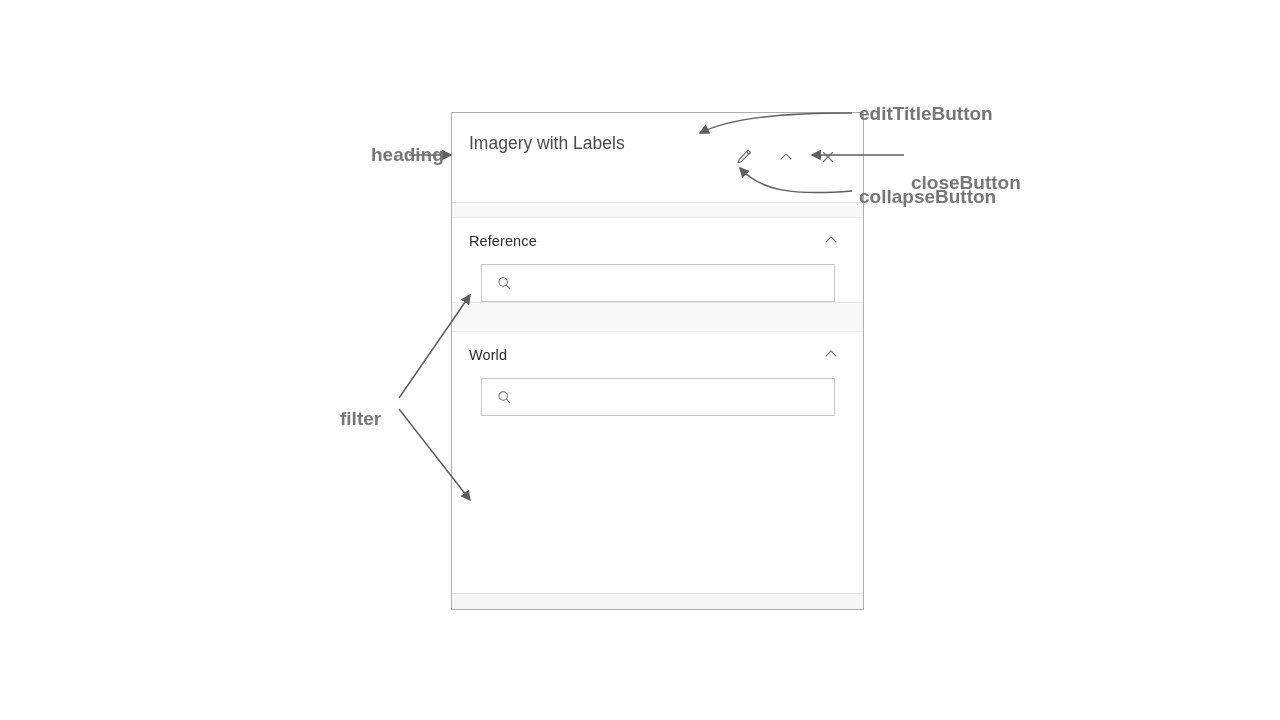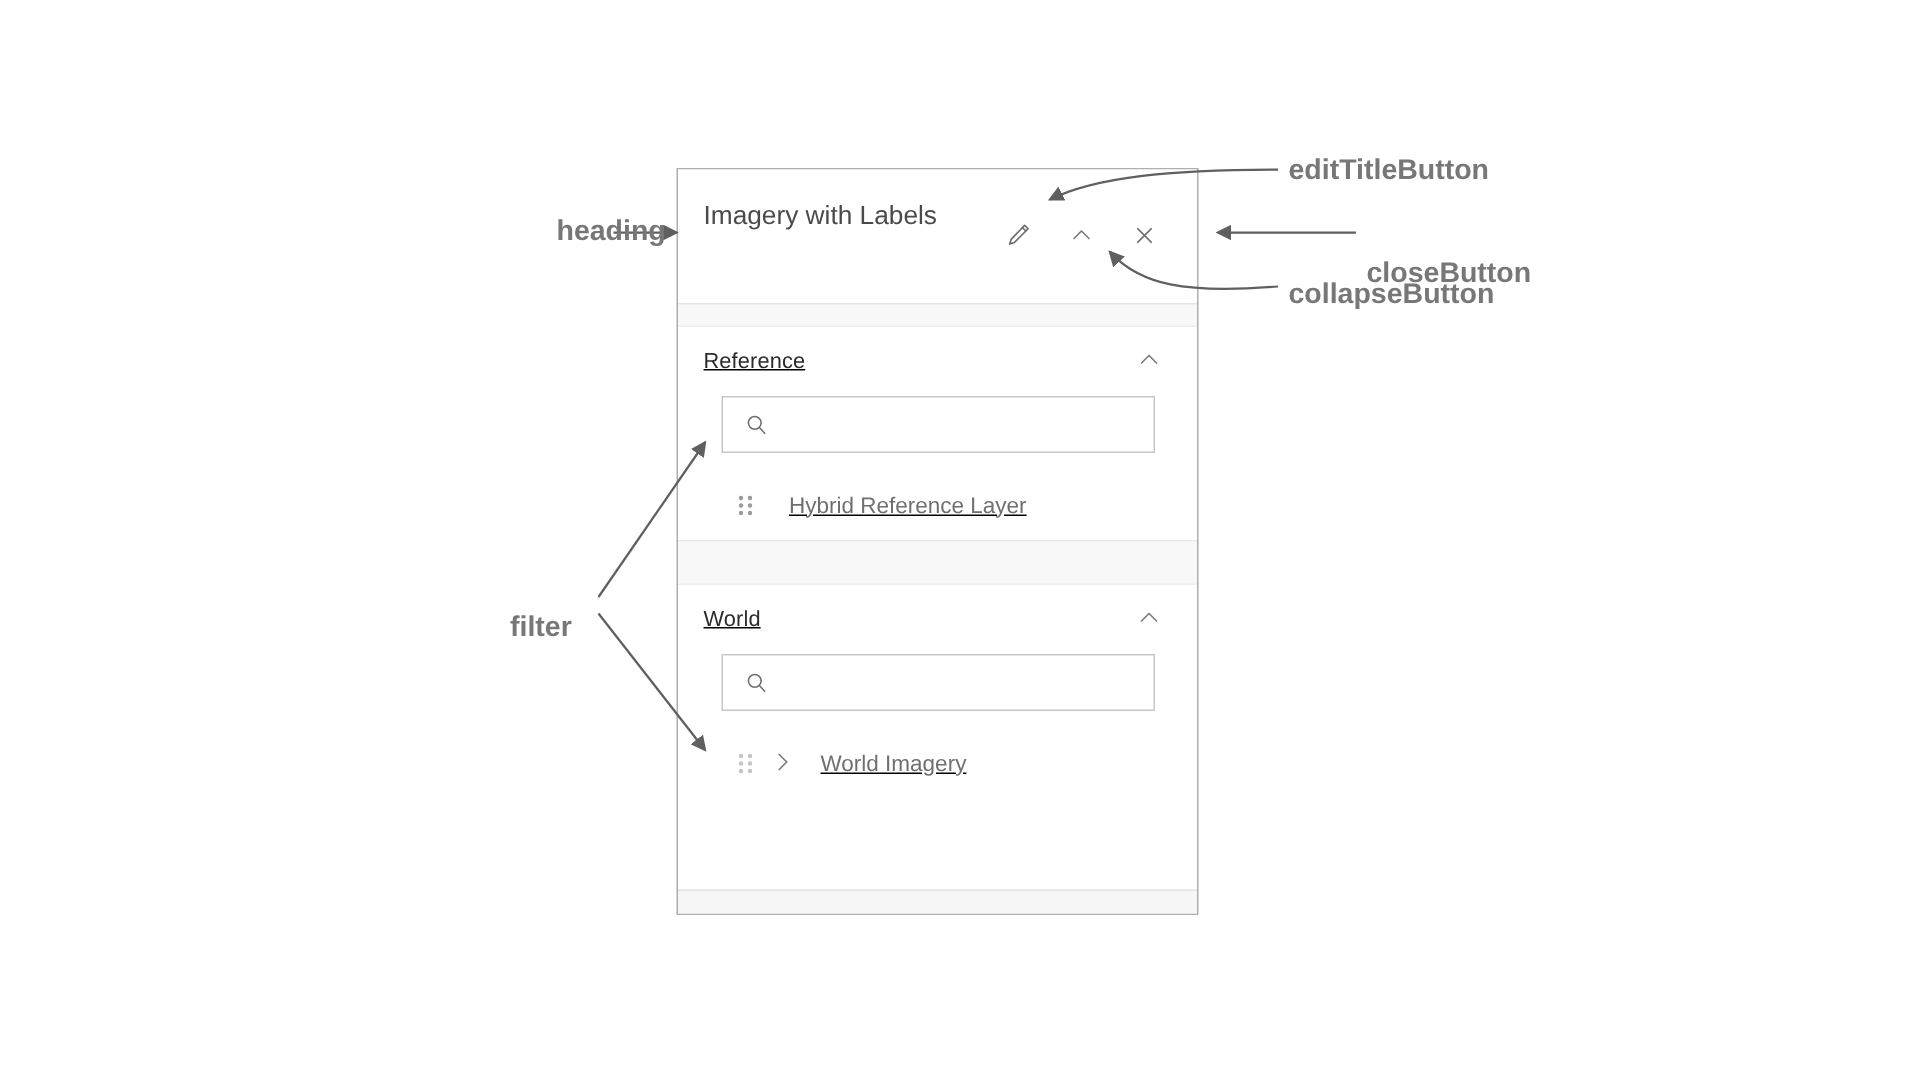--- a/index.html
+++ b/index.html
@@ -9,21 +9,21 @@
     background: #ffffff;
     font-family: "Liberation Sans", sans-serif;
     overflow: hidden;
   }
   #root { position: relative; width: 1280px; height: 720px; }
 
   
   .panel {
     position: absolute;
     left: 451px; top: 112px;
-    width: 348px; height: 498px;
+    width: 413px; height: 498px;
     background: #ffffff;
     border: 1px solid #aeaeae;
     display: flex; flex-direction: column;
   }
 
   
   .panel-header {
     position: relative;
     height: 90px;
     flex: 0 0 90px;
@@ -52,21 +52,21 @@
   }
 
   
   .strip {
     flex: 0 0 15px;
     background: #f8f8f8;
     border-bottom: 1px solid #ededed;
   }
 
   
-  .section { background: #ffffff; text-decoration: underline; }
+  .section { background: #ffffff; }
   .section-head {
     position: relative;
     height: 46px;
     display: flex; align-items: center;
     padding: 0 14px 0 17px;
   }
   .section-title {
     font-size: 14.5px;
     color: #2b2b2b;
     font-weight: 400;
@@ -207,33 +207,20 @@
         <div class="search-box">
           <span class="search-icon">
             <svg width="17" height="17" viewBox="0 0 18 18" fill="none" stroke="#6e6e6e" stroke-width="1.1" stroke-linecap="round">
               <circle cx="7.6" cy="7.3" r="4.5"></circle>
               <path d="M11.0 10.8 L14.6 14.6"></path>
             </svg>
           </span>
           <input class="search-input" type="text" value="" placeholder="" style="">
         </div>
 
-        <div class="layer-row">
-          <span class="drag-handle">
-            <svg width="14" height="18" viewBox="0 0 14 18" fill="#9a9a9a">
-              <circle cx="4" cy="4" r="1.45"></circle>
-                <circle cx="10" cy="4" r="1.45"></circle>
-              <circle cx="4" cy="9" r="1.45"></circle>
-                <circle cx="10" cy="9" r="1.45"></circle>
-              <circle cx="4" cy="14" r="1.45"></circle>
-                <circle cx="10" cy="14" r="1.45"></circle>
-            </svg>
-          </span>
-          <span class="layer-label">Hybrid Reference Layer</span>
-        </div>
       </div>
     </div>
 
     <div class="section-gap"></div>
 
     <div class="section">
       <div class="section-head">
         <span class="section-title">World</span>
         <button class="icon-btn">
           <span>
@@ -248,40 +235,20 @@
         <div class="search-box">
           <span class="search-icon">
             <svg width="17" height="17" viewBox="0 0 18 18" fill="none" stroke="#6e6e6e" stroke-width="1.1" stroke-linecap="round">
               <circle cx="7.6" cy="7.3" r="4.5"></circle>
               <path d="M11.0 10.8 L14.6 14.6"></path>
             </svg>
           </span>
           <input class="search-input" type="text" value="" placeholder="" style="">
         </div>
 
-        <div class="layer-row indented">
-          <span class="drag-handle">
-            <svg width="14" height="18" viewBox="0 0 14 18" fill="#c4c4c4">
-              <circle cx="4" cy="4" r="1.45"></circle>
-                <circle cx="10" cy="4" r="1.45"></circle>
-              <circle cx="4" cy="9" r="1.45"></circle>
-                <circle cx="10" cy="9" r="1.45"></circle>
-              <circle cx="4" cy="14" r="1.45"></circle>
-                <circle cx="10" cy="14" r="1.45"></circle>
-            </svg>
-          </span>
-          <button class="expand-btn">
-            <span>
-              <svg width="18" height="18" viewBox="0 0 18 18" fill="none" stroke="#7a7a7a" stroke-width="1.1" stroke-linecap="round" stroke-linejoin="round">
-                <path d="M6.5 4 L11.5 9 L6.5 14"></path>
-              </svg>
-            </span>
-          </button>
-          <span class="layer-label">World Imagery</span>
-        </div>
       </div>
     </div>
 
     <div class="panel-spacer"></div>
     <div class="panel-footer"></div>
   </div>
 
   <svg class="overlay">
     <defs>
       <marker id="ah" viewBox="0 0 10 10" refX="8.5" refY="5" markerWidth="7" markerHeight="7" orient="auto-start-reverse">

